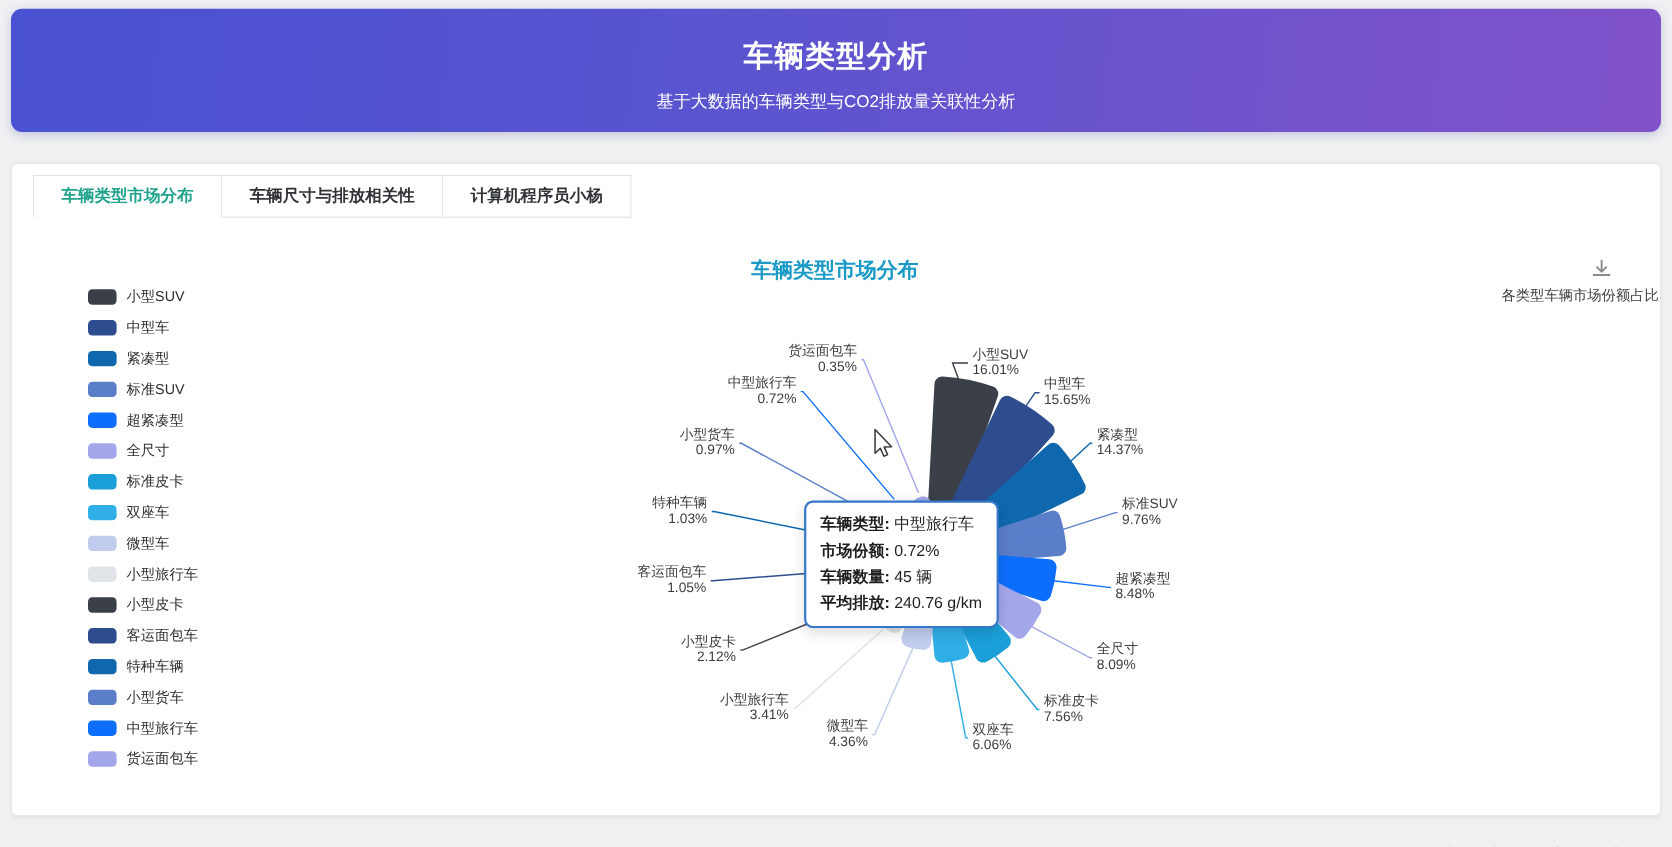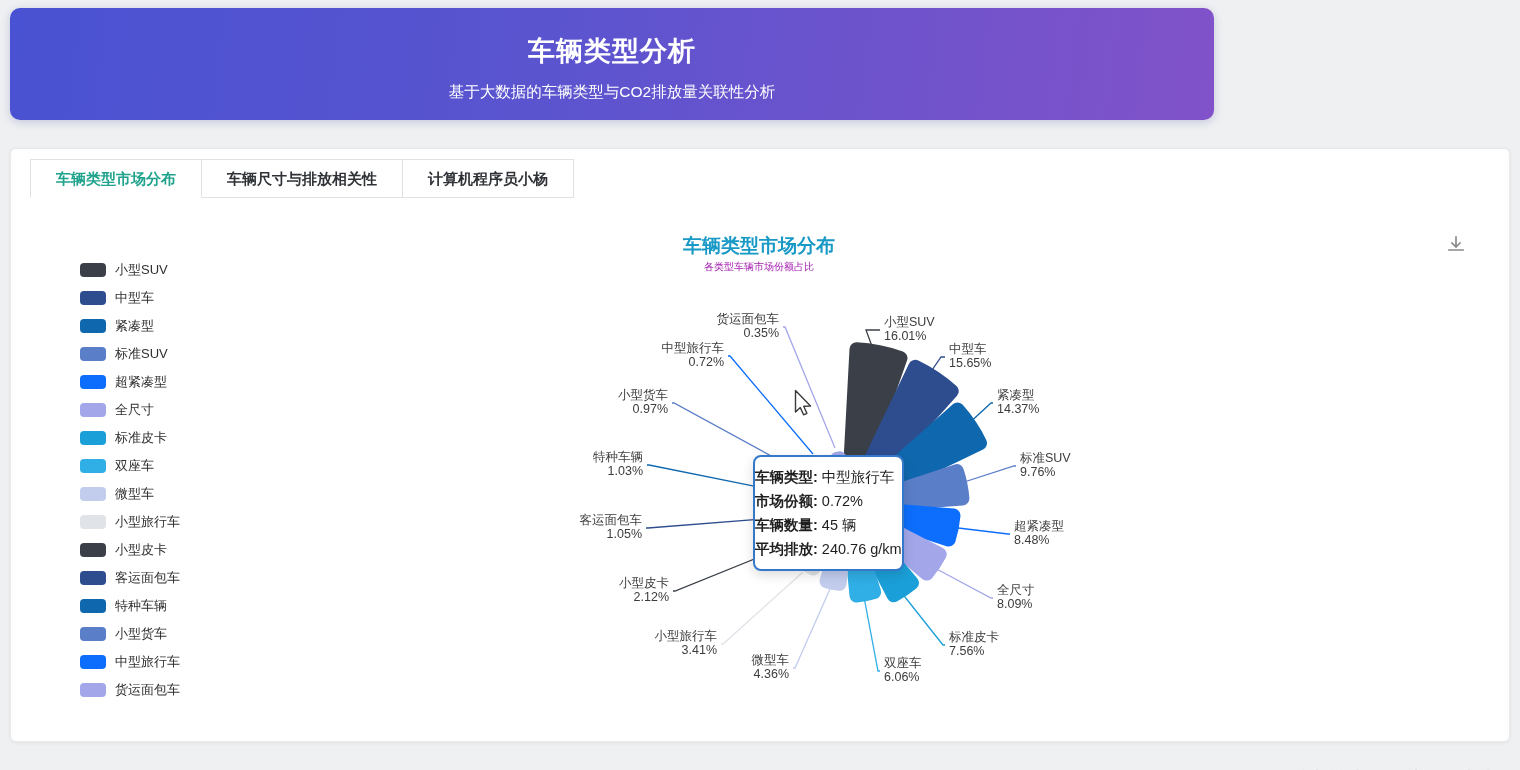--- a/index.html
+++ b/index.html
@@ -3,21 +3,21 @@
 <meta charset="utf-8">
 <style>
   html,body{margin:0;padding:0;}
   body{
     width:1520px;height:770px;position:relative;overflow:hidden;
     background:#eef0f2;
     font-family:"Liberation Sans",sans-serif;
   }
   
   .hero{
-    position:absolute;left:10px;top:8px;width:1204px;height:112px;
+    position:absolute;left:10px;top:8px;width:1500px;height:112px;
     border-radius:10px;
     background:linear-gradient(97deg,#4952d2 0%,#5b54cf 45%,#8152c9 100%);
     color:#fff;text-align:center;
     box-shadow:0 2px 8px rgba(70,70,160,.25);
   }
   .hero h1{margin:25px 0 0;font-size:27px;font-weight:bold;letter-spacing:1px;}
   .hero p{margin:13px 0 0;font-size:15.5px;font-weight:400;}
   
   .card{
     position:absolute;left:10px;top:148px;width:1498px;height:592px;
@@ -32,41 +32,41 @@
     color:#2f3236;cursor:pointer;line-height:37px;
   }
   .tab:first-child{border-left:1px solid #e2e2e6;}
   .tab.active{color:#1fa38d;border-bottom-color:#fff;}
   
   .c-title{
     position:absolute;left:10px;top:233px;width:1498px;text-align:center;
     font-size:19px;font-weight:bold;color:#1899c6;
   }
   .c-subtitle{
-    position:absolute;left:10px;top:260px;width:1498px;text-align:center;
-    font-size:10px;color:#a21caf;
+    position:absolute;left:10px;top:260px;width:1498px;text-align:right;
+    font-size:13px;color:#404040;
   }
   .download-btn{
     position:absolute;left:1440px;top:230px;width:32px;height:32px;
     background:none;border:none;padding:4px;cursor:pointer;
   }
   
   .legend{position:absolute;left:80px;top:256px;margin:0;padding:0;list-style:none;z-index:2;}
   .legend li{display:flex;align-items:center;height:28px;cursor:pointer;}
   .legend .swatch{width:26px;height:14px;border-radius:4px;flex:0 0 26px;}
   .legend .lgl{margin-left:9px;font-size:13px;color:#2f2f2f;}
   
   #rose{position:absolute;left:0;top:0;width:1520px;height:770px;z-index:1;}
   #rose text{font-family:"Liberation Sans",sans-serif;font-size:12.5px;fill:#3c3c3c;}
   
   .tooltip{
     position:absolute;left:731px;top:455px;z-index:6;
     background:#fff;border:2px solid #3577c9;border-radius:8px;
-    padding:8px 0;font-size:14.5px;line-height:24px;color:#1f1f1f;
-    white-space:nowrap;box-shadow:0 4px 12px rgba(0,0,0,.14);margin-left:22px;
+    padding:8px 13px;font-size:14.5px;line-height:24px;color:#1f1f1f;
+    white-space:nowrap;box-shadow:0 4px 12px rgba(0,0,0,.14);
   }
   .tip-label{font-weight:bold;}
   
   #cursor{position:absolute;left:0;top:0;width:1520px;height:770px;z-index:8;pointer-events:none;}
   
   .watermark{
     position:absolute;right:12px;top:765px;z-index:7;
     font-size:25px;color:#dcd9d7;letter-spacing:1px;text-align:center;
   }
 </style>

